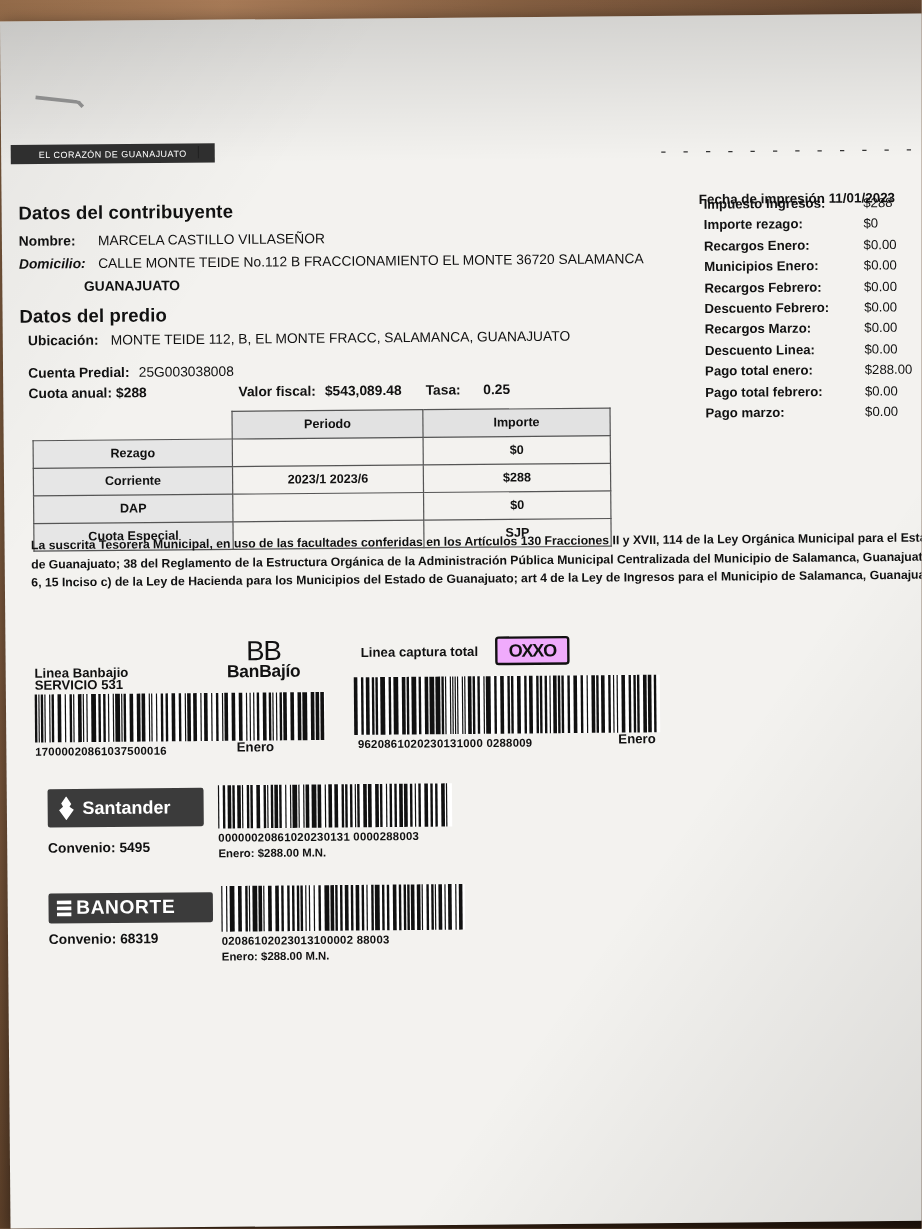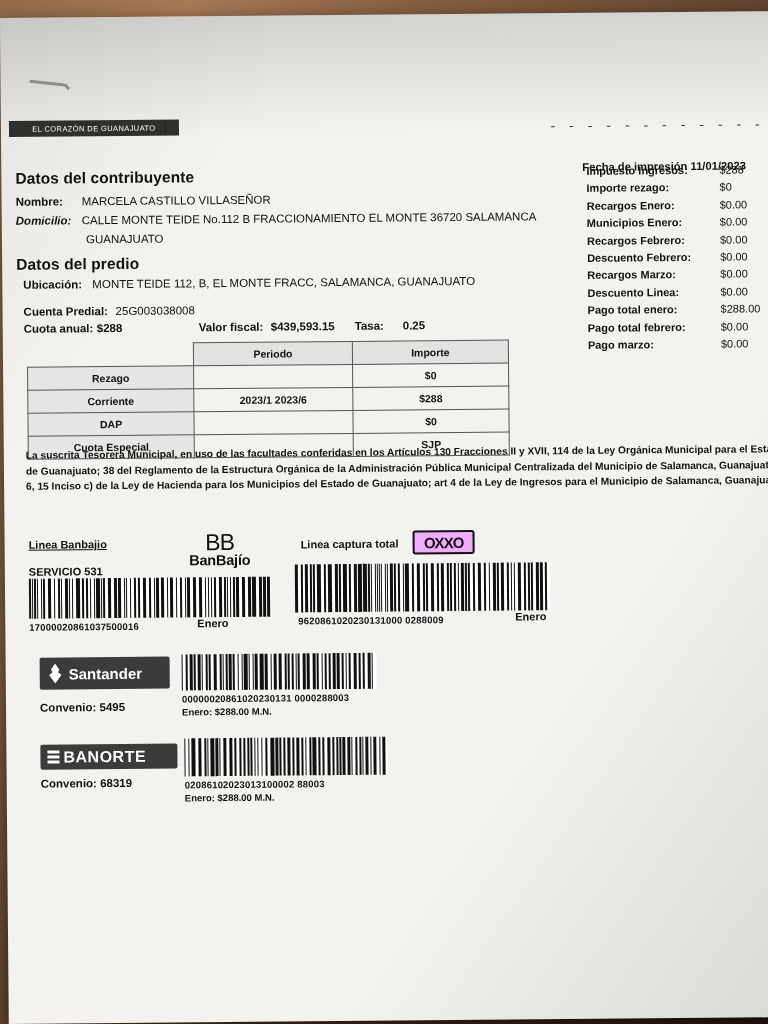--- a/index.html
+++ b/index.html
@@ -161,34 +161,34 @@
   <div class="tick">|</div>
   <div class="dashes">- - - - - - - - - - - -</div>
 
   <div class="doc">
 
     <h2 class="sec" style="left:14px;top:152px;">Datos del contribuyente</h2>
     <div class="lbl" style="left:14px;top:178px;">Nombre:</div>
     <div class="val" style="left:80px;top:178px;">MARCELA CASTILLO VILLASEÑOR</div>
     <div class="lbl" style="left:14px;top:197px;font-style:italic;">Domicilio:</div>
     <div class="val" style="left:80px;top:197px;width:490px;">CALLE MONTE TEIDE No.112 B FRACCIONAMIENTO EL MONTE 36720 SALAMANCA</div>
-    <div class="val" style="left:84px;top:216px;">GUANAJUATO</div>
+    <div class="val" style="left:68px;top:216px;font-weight:bold;">GUANAJUATO</div>
 
     <h2 class="sec" style="left:14px;top:238px;">Datos del predio</h2>
     <div class="lbl" style="left:21px;top:261px;text-align:center;">Ubicación:</div>
     <div class="val" style="left:90px;top:261px;">MONTE TEIDE 112, B, EL MONTE FRACC, SALAMANCA, GUANAJUATO</div>
 
     <div class="lbl" style="left:21px;top:288px;">Cuenta Predial:</div>
     <div class="val" style="left:113px;top:288px;">25G003038008</div>
 
     <div class="lbl" style="left:21px;top:305px;">Cuota anual:</div>
     <div class="val-n" style="left:94px;top:305px;font-weight:bold;">$288</div>
 
     <div class="lbl" style="left:196px;top:305px;">Valor fiscal:</div>
-    <div class="val-n" style="left:268px;top:305px;font-weight:bold;">$439,593.15</div>
+    <div class="val-n" style="left:268px;top:305px;font-weight:bold;">$543,089.48</div>
 
     <div class="lbl" style="left:352px;top:305px;">Tasa:</div>
     <div class="val-n" style="left:400px;top:305px;font-weight:bold;">0.25</div>
 
     <div class="fecha">
       <span>Fecha de impresión</span>
       <span>11/01/2023</span>
     </div>
 
     <div class="summary">
@@ -263,21 +263,21 @@
           <tr>
             <td class="first">Cuota Especial</td>
             <td class="mid"></td>
             <td class="last">SJP</td>
           </tr>
         </tbody>
     </table>
 
     <div class="legal">La suscrita Tesorera Municipal, en uso de las facultades conferidas en los Artículos 130 Fracciones II y XVII, 114 de la Ley Orgánica Municipal para el Estado de Guanajuato; 38 del Reglamento de la Estructura Orgánica de la Administración Pública Municipal Centralizada del Municipio de Salamanca, Guanajuato; 6, 15 Inciso c) de la Ley de Hacienda para los Municipios del Estado de Guanajuato; art 4 de la Ley de Ingresos para el Municipio de Salamanca, Guanajuato.</div>
 
-    <div class="bc-label" style="left:24px;top:521px;text-decoration:underline;">Linea Banbajio</div>
+    <div class="bc-label" style="left:24px;top:538px;">Linea Banbajio</div>
     <div class="banbajio">
       <div class="mark">BB</div>
       <div class="nm">BanBajío</div>
     </div>
     <div class="bc-label" style="left:24px;top:548px;">SERVICIO 531</div>
     <div class="bc" id="bc1" style="left: 24px; top: 561px; width: 242px; height: 40px; position: absolute;">
         <i style="position:absolute;left:0px;top:0;width:2px;height:40px;background:#111;display:block;"></i>
         <i style="position:absolute;left:3px;top:0;width:1px;height:40px;background:#111;display:block;"></i>
         <i style="position:absolute;left:5px;top:0;width:2px;height:40px;background:#111;display:block;"></i>
         <i style="position:absolute;left:8px;top:0;width:1px;height:40px;background:#111;display:block;"></i>

